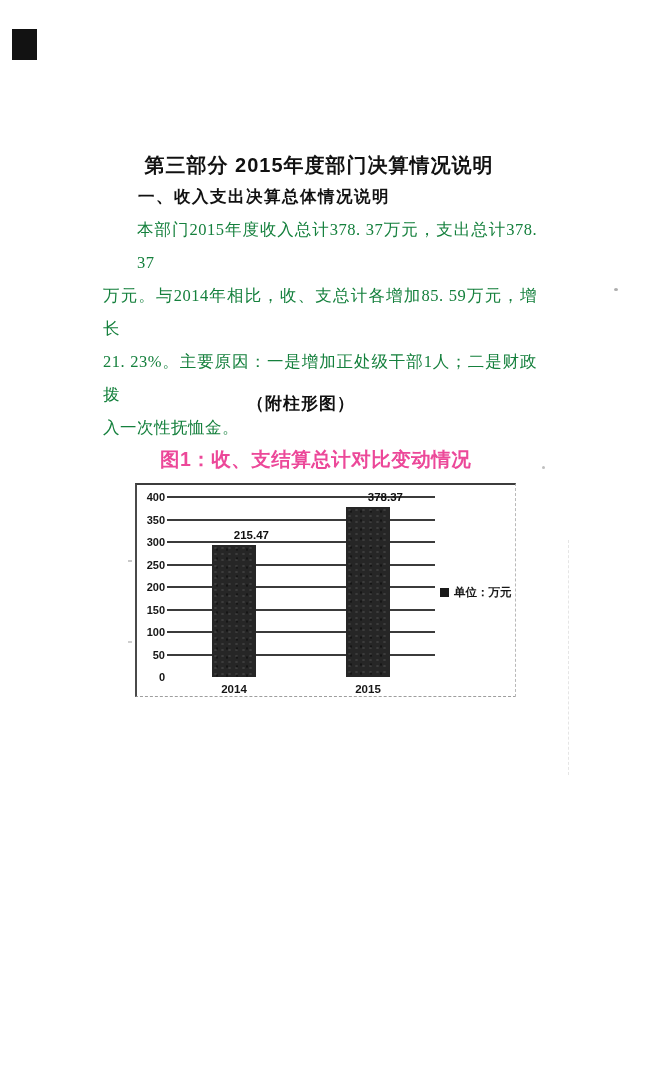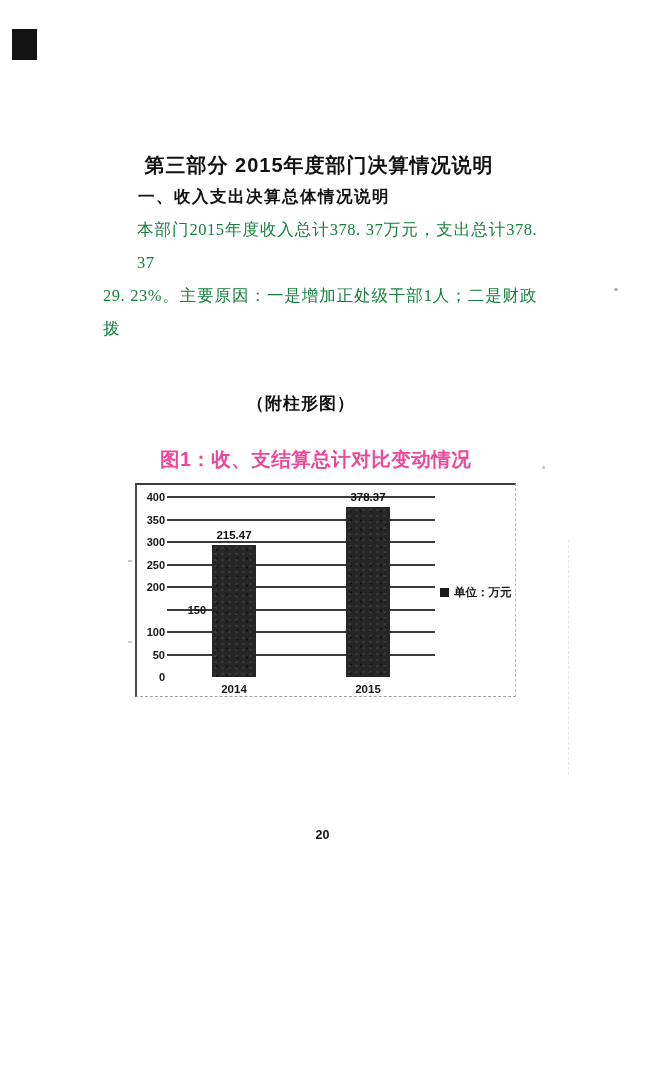--- a/index.html
+++ b/index.html
@@ -69,21 +69,21 @@
     font-size:11px;font-weight:700;color:#161616;line-height:13px;
   }
   .bar{
     position:absolute;background-color:#262626;
     background-image:
       radial-gradient(rgba(255,255,255,0.10) 1px, transparent 1.5px),
       radial-gradient(rgba(0,0,0,0.45) 1px, transparent 1.5px);
     background-size:7px 6px, 10px 9px;
   }
   .bar-value{
-    position:absolute;text-align:center;
+    position:absolute;text-align:right;
     font-size:11.5px;font-weight:700;color:#101010;line-height:13px;
   }
   .xtick{
     position:absolute;text-align:center;
     font-size:11.5px;font-weight:700;color:#161616;line-height:14px;
   }
   .legend{position:absolute;left:303px;top:97px;}
   .legend-swatch{
     position:absolute;left:0;top:6px;width:9px;height:9px;background:#1a1a1a;display:block;
   }
@@ -102,53 +102,54 @@
   <div class="speck b"></div>
   <div class="speck c"></div>
   <div class="speck d"></div>
   <div class="noise-line"></div>
 
   <div class="doc-title">第三部分  2015年度部门决算情况说明</div>
   <div class="section-heading">一、收入支出决算总体情况说明</div>
 
   <div class="body-text">
     <div class="jline indent">本部门2015年度收入总计378. 37万元，支出总计378. 37</div>
-    <div class="jline">29. 23%。主要原因：一是增加正处级干部1人；二是财政拨</div>
+    <div class="jline">万元。与2014年相比，收、支总计各增加85. 59万元，增长</div>
+    <div class="jline">21. 23%。主要原因：一是增加正处级干部1人；二是财政拨</div>
+    <div>入一次性抚恤金。</div>
   </div>
 
   <div class="figure-note">（附柱形图）</div>
   <div class="chart-title">图1：收、支结算总计对比变动情况</div>
 
   <div class="chart-frame">
     <div id="chart-canvas">
         <div class="gridline" style="left: 30px; width: 268px; top: 11px;"></div>
         <div class="ytick" style="top: 6px;">400</div>
         <div class="gridline" style="left: 30px; width: 268px; top: 33.5px;"></div>
         <div class="ytick" style="top: 28.5px;">350</div>
         <div class="gridline" style="left: 30px; width: 268px; top: 56px;"></div>
         <div class="ytick" style="top: 51px;">300</div>
         <div class="gridline" style="left: 30px; width: 268px; top: 78.5px;"></div>
         <div class="ytick" style="top: 73.5px;">250</div>
         <div class="gridline" style="left: 30px; width: 268px; top: 101px;"></div>
         <div class="ytick" style="top: 96px;">200</div>
         <div class="gridline" style="left: 30px; width: 268px; top: 123.5px;"></div>
-        <div class="ytick" style="top: 118.5px; margin-left: 41px;">150</div>
+        <div class="ytick" style="top: 118.5px;">150</div>
         <div class="gridline" style="left: 30px; width: 268px; top: 146px;"></div>
         <div class="ytick" style="top: 141px;">100</div>
         <div class="gridline" style="left: 30px; width: 268px; top: 168.5px;"></div>
         <div class="ytick" style="top: 163.5px;">50</div>
         <div class="ytick" style="top: 186px;">0</div>
         <div class="bar" style="left: 75px; width: 44px; top: 60.249px; height: 131.751px;"></div>
         <div class="bar-value" style="left: 62px; width: 70px; top: 44.249px;">215.47</div>
         <div class="xtick" style="left: 62px; width: 70px; top: 197px;">2014</div>
         <div class="bar" style="left: 209px; width: 44px; top: 21.7335px; height: 170.267px;"></div>
         <div class="bar-value" style="left: 196px; width: 70px; top: 5.7335px;">378.37</div>
         <div class="xtick" style="left: 196px; width: 70px; top: 197px;">2015</div>
       </div>
     <div class="legend">
       <span class="legend-swatch"></span>
       <span class="legend-label">单位：万元</span>
     </div>
   </div>
 
-  <div class="page-number">20</div>
 
 </div>
 
 </body></html>

